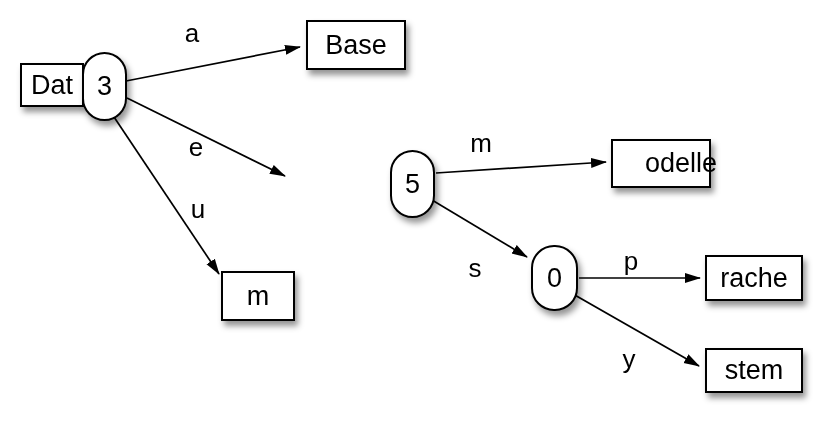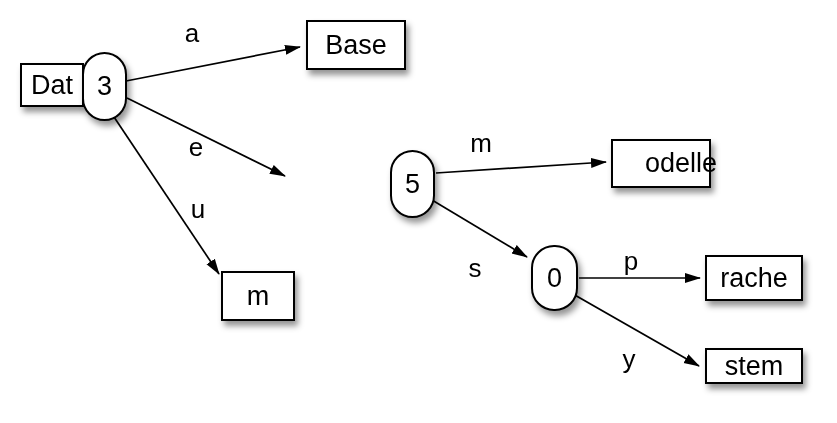--- a/index.html
+++ b/index.html
@@ -70,21 +70,21 @@
   </svg>
 
   <div class="node rect" style="left:20px;  top:63px;  width:64px;  height:44px;text-align:center;">Dat</div>
   <div class="node capsule" style="left:82px;  top:52px;  width:45px;  height:69px;">3</div>
   <div class="node rect" style="left:306px; top:20px;  width:100px; height:50px;">Base</div>
   <div class="node capsule" style="left:390px; top:150px; width:45px;  height:68px;">5</div>
   <div class="node rect" style="left:221px; top:271px; width:74px;  height:50px;">m</div>
   <div class="node rect" style="left:611px; top:139px; width:100px; height:49px;padding-left:40px;">odelle</div>
   <div class="node capsule" style="left:531px; top:245px; width:47px;  height:66px;">0</div>
   <div class="node rect" style="left:705px; top:255px; width:98px;  height:46px;">rache</div>
-  <div class="node rect" style="left:705px; top:348px; width:98px;  height:36px;">stem</div>
+  <div class="node rect" style="left:705px; top:348px; width:98px;  height:45px;">stem</div>
 
   <div class="edge-label" style="left:192px; top:33px;">a</div>
   <div class="edge-label" style="left:196px; top:147px;">e</div>
   <div class="edge-label" style="left:198px; top:209px;">u</div>
   <div class="edge-label" style="left:481px; top:143px;">m</div>
   <div class="edge-label" style="left:475px; top:268px;">s</div>
   <div class="edge-label" style="left:631px; top:261px;">p</div>
   <div class="edge-label" style="left:629px; top:359px;">y</div>
 
 </div>

